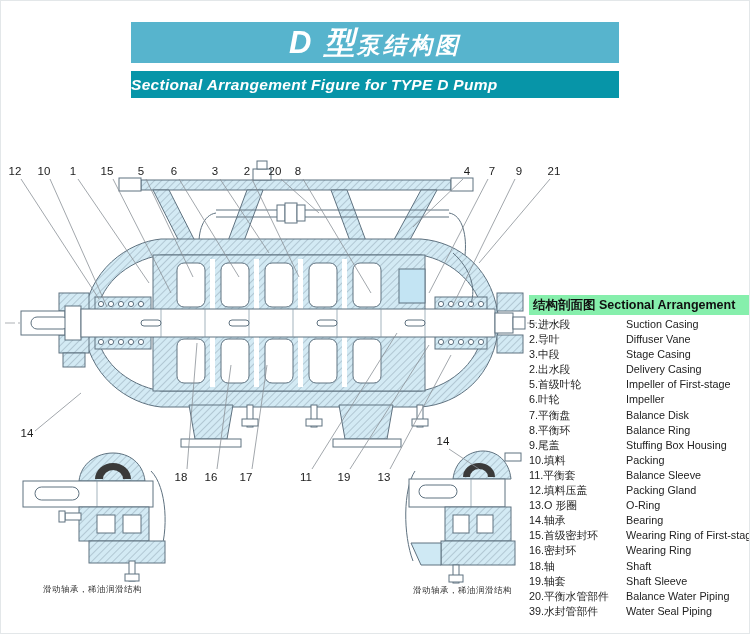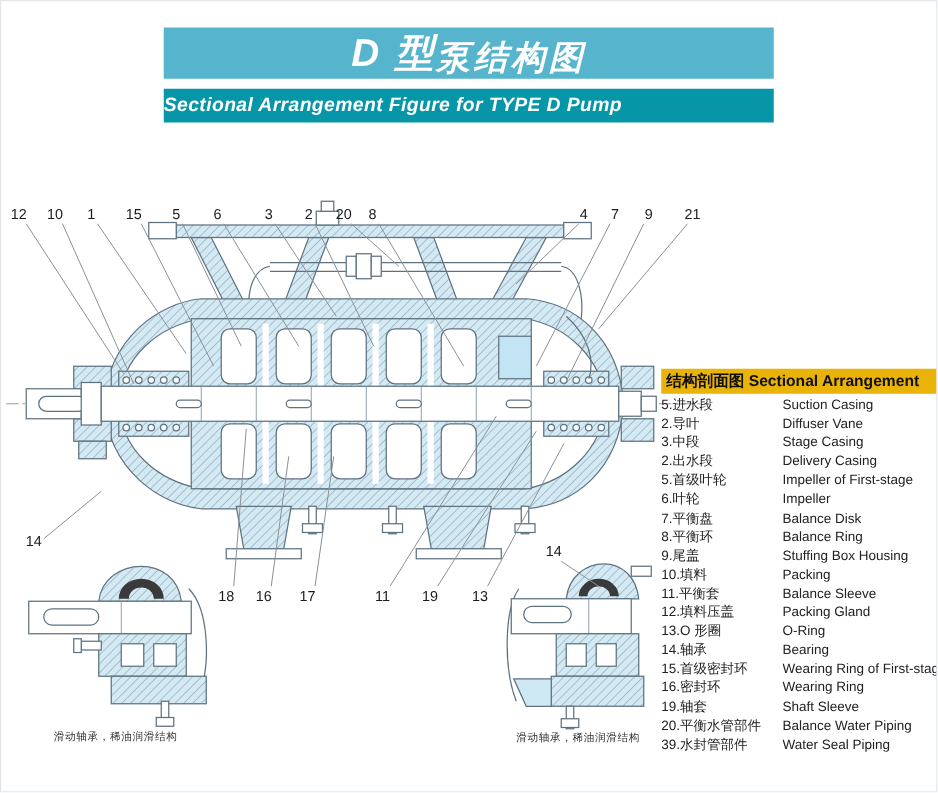--- a/index.html
+++ b/index.html
@@ -7,21 +7,21 @@
     position:relative;width:750px;height:634px;background:#ffffff;overflow:hidden;
     font-family:"Liberation Sans", sans-serif;border:1px solid #e3e7e9;box-sizing:border-box;
   }
   
   .banner-cn{
     position:absolute;left:130px;top:21px;width:488px;height:41px;
     display:flex;align-items:center;justify-content:center;
     color:#fff;font-style:italic;font-weight:bold;
   }
   .banner-cn .t-main{font-size:31px;letter-spacing:2px;}
-  .banner-cn .t-sub{font-size:27px;letter-spacing:3px;padding-top:6px;}
+  .banner-cn .t-sub{font-size:23px;letter-spacing:3px;padding-top:6px;}
   .banner-en{
     position:absolute;left:130px;top:70px;width:488px;height:27px;
     display:flex;align-items:center;
     color:#fff;font-style:italic;font-weight:bold;font-size:15.5px;letter-spacing:.3px;
   }
   
   .parts-header{
     position:absolute;left:528px;top:294px;width:218px;height:20px;
     line-height:20px;font-size:12.5px;font-weight:bold;color:#101010;
     padding-left:4px;white-space:nowrap;overflow:hidden;
@@ -272,21 +272,21 @@
         <line x1="34" y1="430" x2="80" y2="392"></line>
         <text x="26" y="436">14</text>
         <line x1="448" y1="448" x2="478" y2="468"></line>
         <text x="442" y="444">14</text>
       </g>
   </svg>
 
   <div class="detail-caption cap-left">滑动轴承，稀油润滑结构</div>
   <div class="detail-caption cap-right">滑动轴承，稀油润滑结构</div>
 
-  <div class="parts-header" style="background: #eab308;">结构剖面图 Sectional Arrangement</div>
+  <div class="parts-header" style="background: #86efac;">结构剖面图 Sectional Arrangement</div>
   <div class="parts-rows" id="parts-rows">
       <div class="prow">
         <span class="cn">5.进水段</span>
         <span class="en">Suction Casing</span>
       </div>
       <div class="prow">
         <span class="cn">2.导叶</span>
         <span class="en">Diffuser Vane</span>
       </div>
       <div class="prow">
@@ -339,20 +339,24 @@
       </div>
       <div class="prow">
         <span class="cn">15.首级密封环</span>
         <span class="en">Wearing Ring of First-stage</span>
       </div>
       <div class="prow">
         <span class="cn">16.密封环</span>
         <span class="en">Wearing Ring</span>
       </div>
       <div class="prow">
+        <span class="cn">18.轴</span>
+        <span class="en">Shaft</span>
+      </div>
+      <div class="prow">
         <span class="cn">19.轴套</span>
         <span class="en">Shaft Sleeve</span>
       </div>
       <div class="prow">
         <span class="cn">20.平衡水管部件</span>
         <span class="en">Balance Water Piping</span>
       </div>
       <div class="prow">
         <span class="cn">39.水封管部件</span>
         <span class="en">Water Seal Piping</span>

